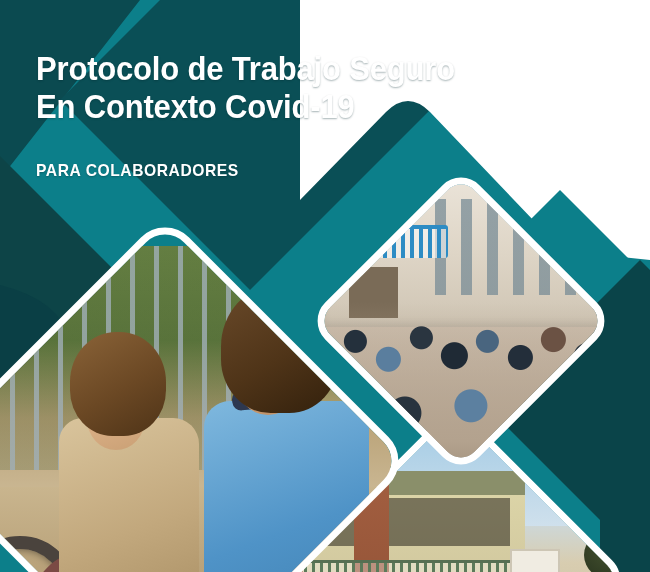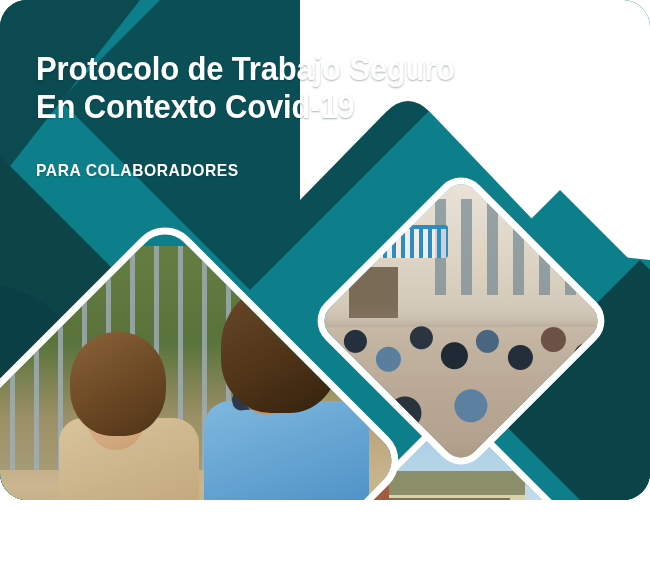--- a/index.html
+++ b/index.html
@@ -7,24 +7,23 @@
     padding: 0;
     background: #ffffff;
   }
   body {
     font-family: "Liberation Sans", sans-serif;
   }
 
   #cover {
     position: relative;
     width: 650px;
-    height: 500px;
+    height: 572px;
     overflow: hidden;
     background: #0c7f8a;
-    border-radius: 27px;
   }
 
   
   .bg-layer {
     position: absolute;
     inset: 0;
     width: 650px;
     height: 572px;
   }
 

